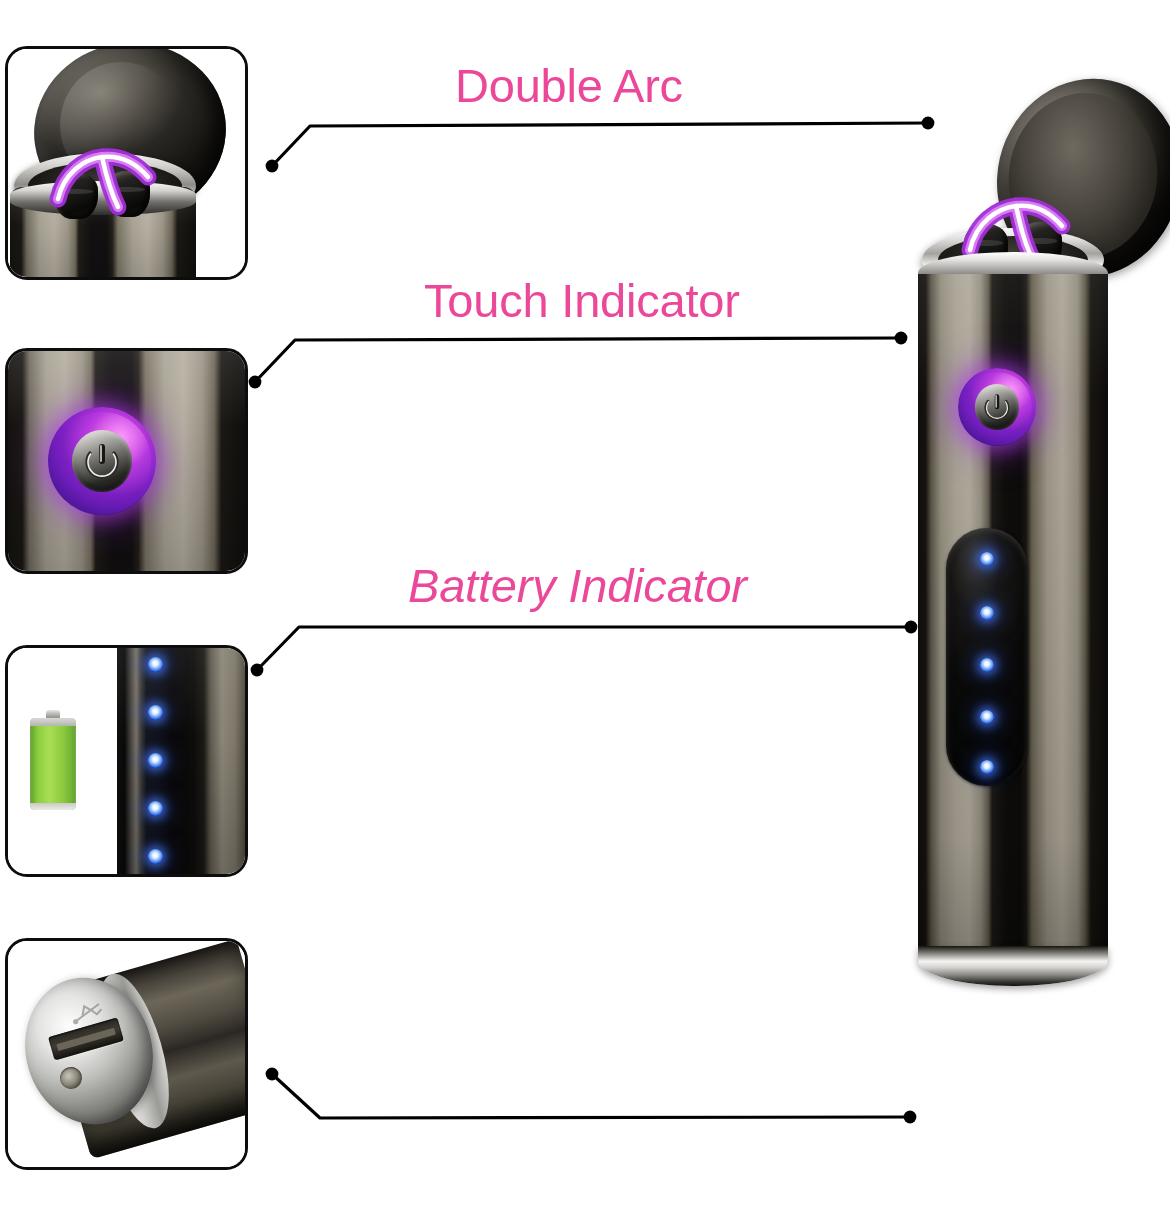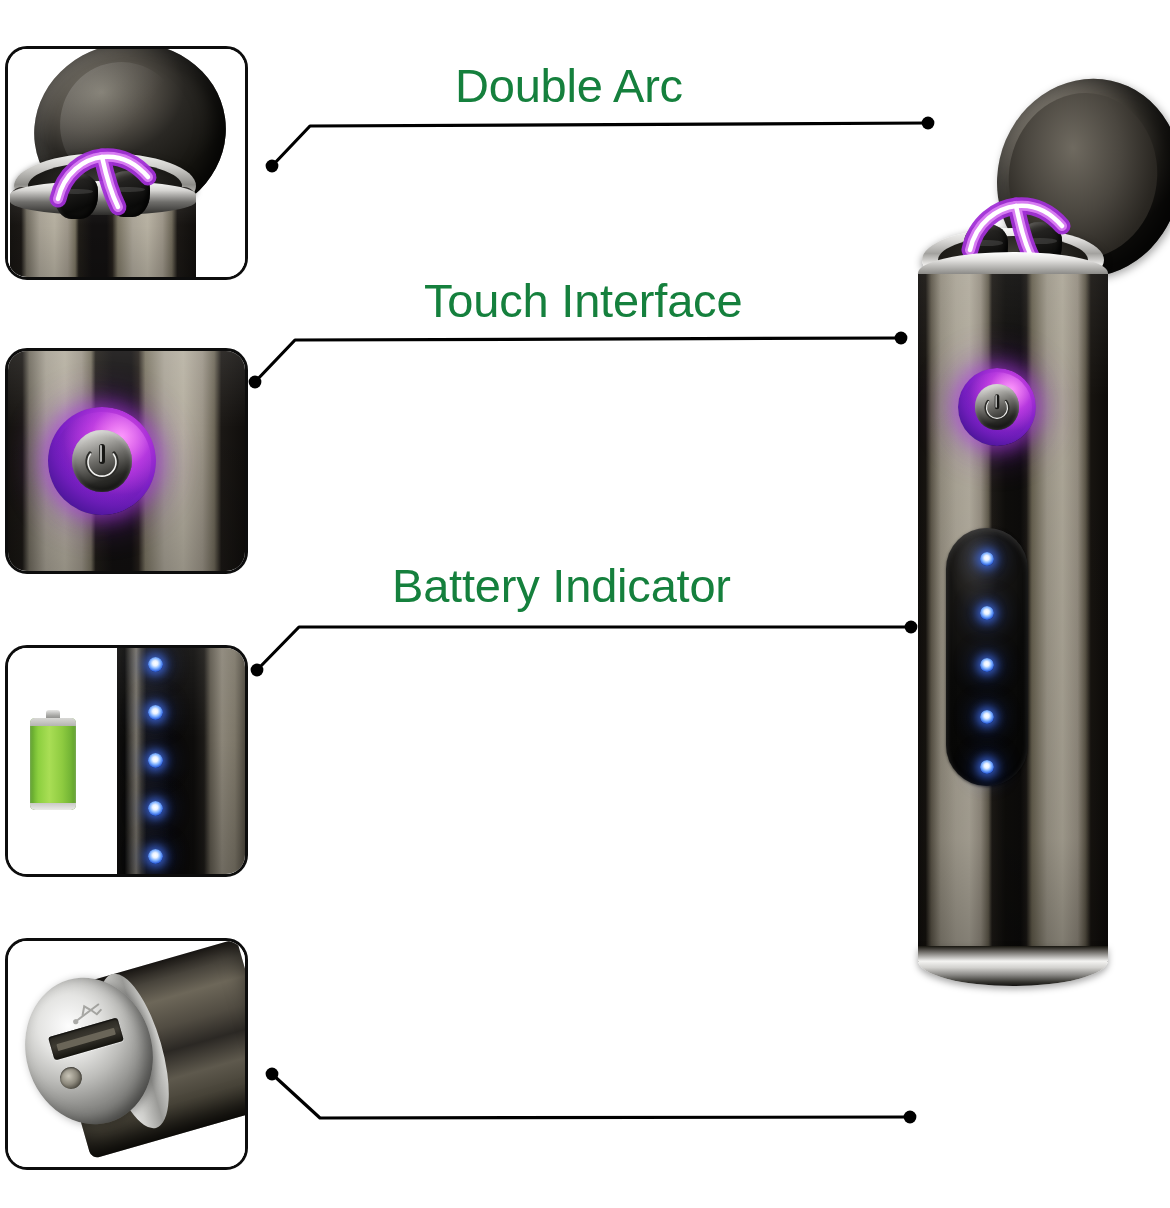--- a/index.html
+++ b/index.html
@@ -272,21 +272,21 @@
     left: 62px; top: 58px;
     width: 40px; height: 26px;
     transform: rotate(-16deg);
     opacity: .55;
   }
 
   
   .leader { position: absolute; overflow: visible; }
   .label {
     position: absolute;
-    color: #15803d;
+    color: #ec4899;
     font-weight: 400;
     white-space: nowrap;
     letter-spacing: -0.2px;
   }
 
   
   .product { position: absolute; }
 
   .lid {
     position: absolute;
@@ -471,28 +471,28 @@
     <circle cx="10" cy="62" r="6.4" fill="#000000"></circle>
     <circle cx="666" cy="19" r="6.4" fill="#000000"></circle>
   </svg>
   <div class="label" style="left:455px; top:58px; font-size:47px;">Double Arc</div>
 
   <svg class="leader" style="left:245px; top:322px;" width="670" height="80" viewBox="0 0 670 80">
     <polyline points="10,60 50,18 656,16" fill="none" stroke="#000000" stroke-width="3.2" stroke-linejoin="round" stroke-linecap="round"></polyline>
     <circle cx="10" cy="60" r="6.4" fill="#000000"></circle>
     <circle cx="656" cy="16" r="6.4" fill="#000000"></circle>
   </svg>
-  <div class="label" style="left:424px; top:273px; font-size:47px;">Touch Interface</div>
+  <div class="label" style="left:424px; top:273px; font-size:47px;">Touch Indicator</div>
 
   <svg class="leader" style="left:247px; top:612px;" width="680" height="80" viewBox="0 0 680 80">
     <polyline points="10,58 52,15 664,15" fill="none" stroke="#000000" stroke-width="3.2" stroke-linejoin="round" stroke-linecap="round"></polyline>
     <circle cx="10" cy="58" r="6.4" fill="#000000"></circle>
     <circle cx="664" cy="15" r="6.4" fill="#000000"></circle>
   </svg>
-  <div class="label" style="left:392px; top:558px; font-size:47px;">Battery Indicator</div>
+  <div class="label" style="left:408px; top:558px; font-size:47px;font-style:italic;">Battery Indicator</div>
 
   <svg class="leader" style="left:262px; top:1062px;" width="660" height="80" viewBox="0 0 660 80">
     <polyline points="10,12 58,56 648,55" fill="none" stroke="#000000" stroke-width="3.2" stroke-linejoin="round" stroke-linecap="round"></polyline>
     <circle cx="10" cy="12" r="6.4" fill="#000000"></circle>
     <circle cx="648" cy="55" r="6.4" fill="#000000"></circle>
   </svg>
 
   <div class="product" style="left:912px; top:78px; width:205px; height:1060px;">
 
     <div class="lid"></div>

